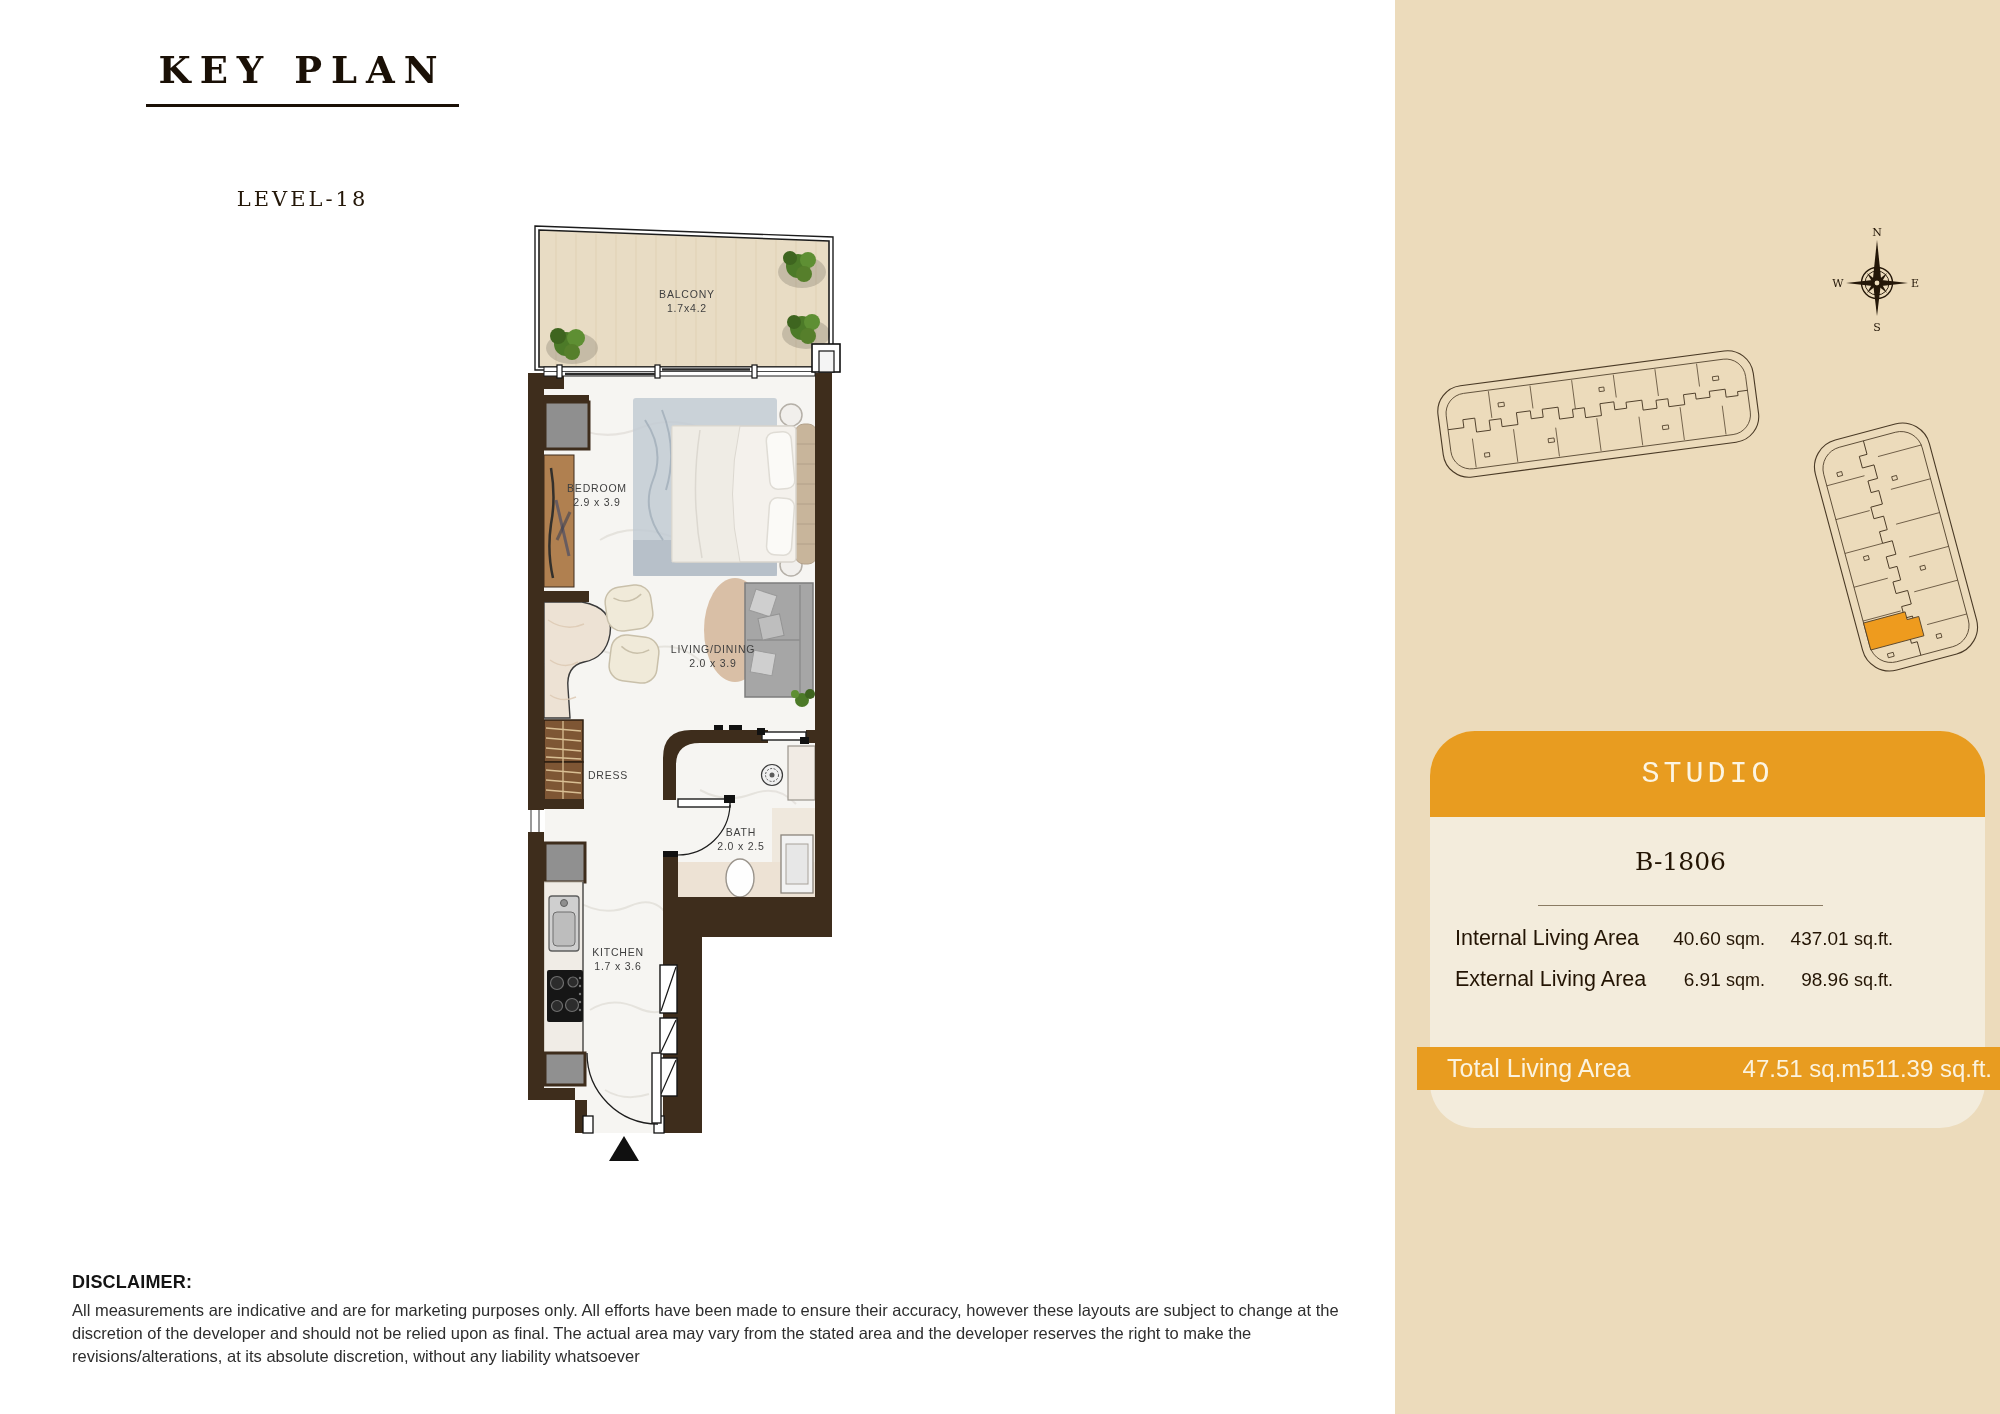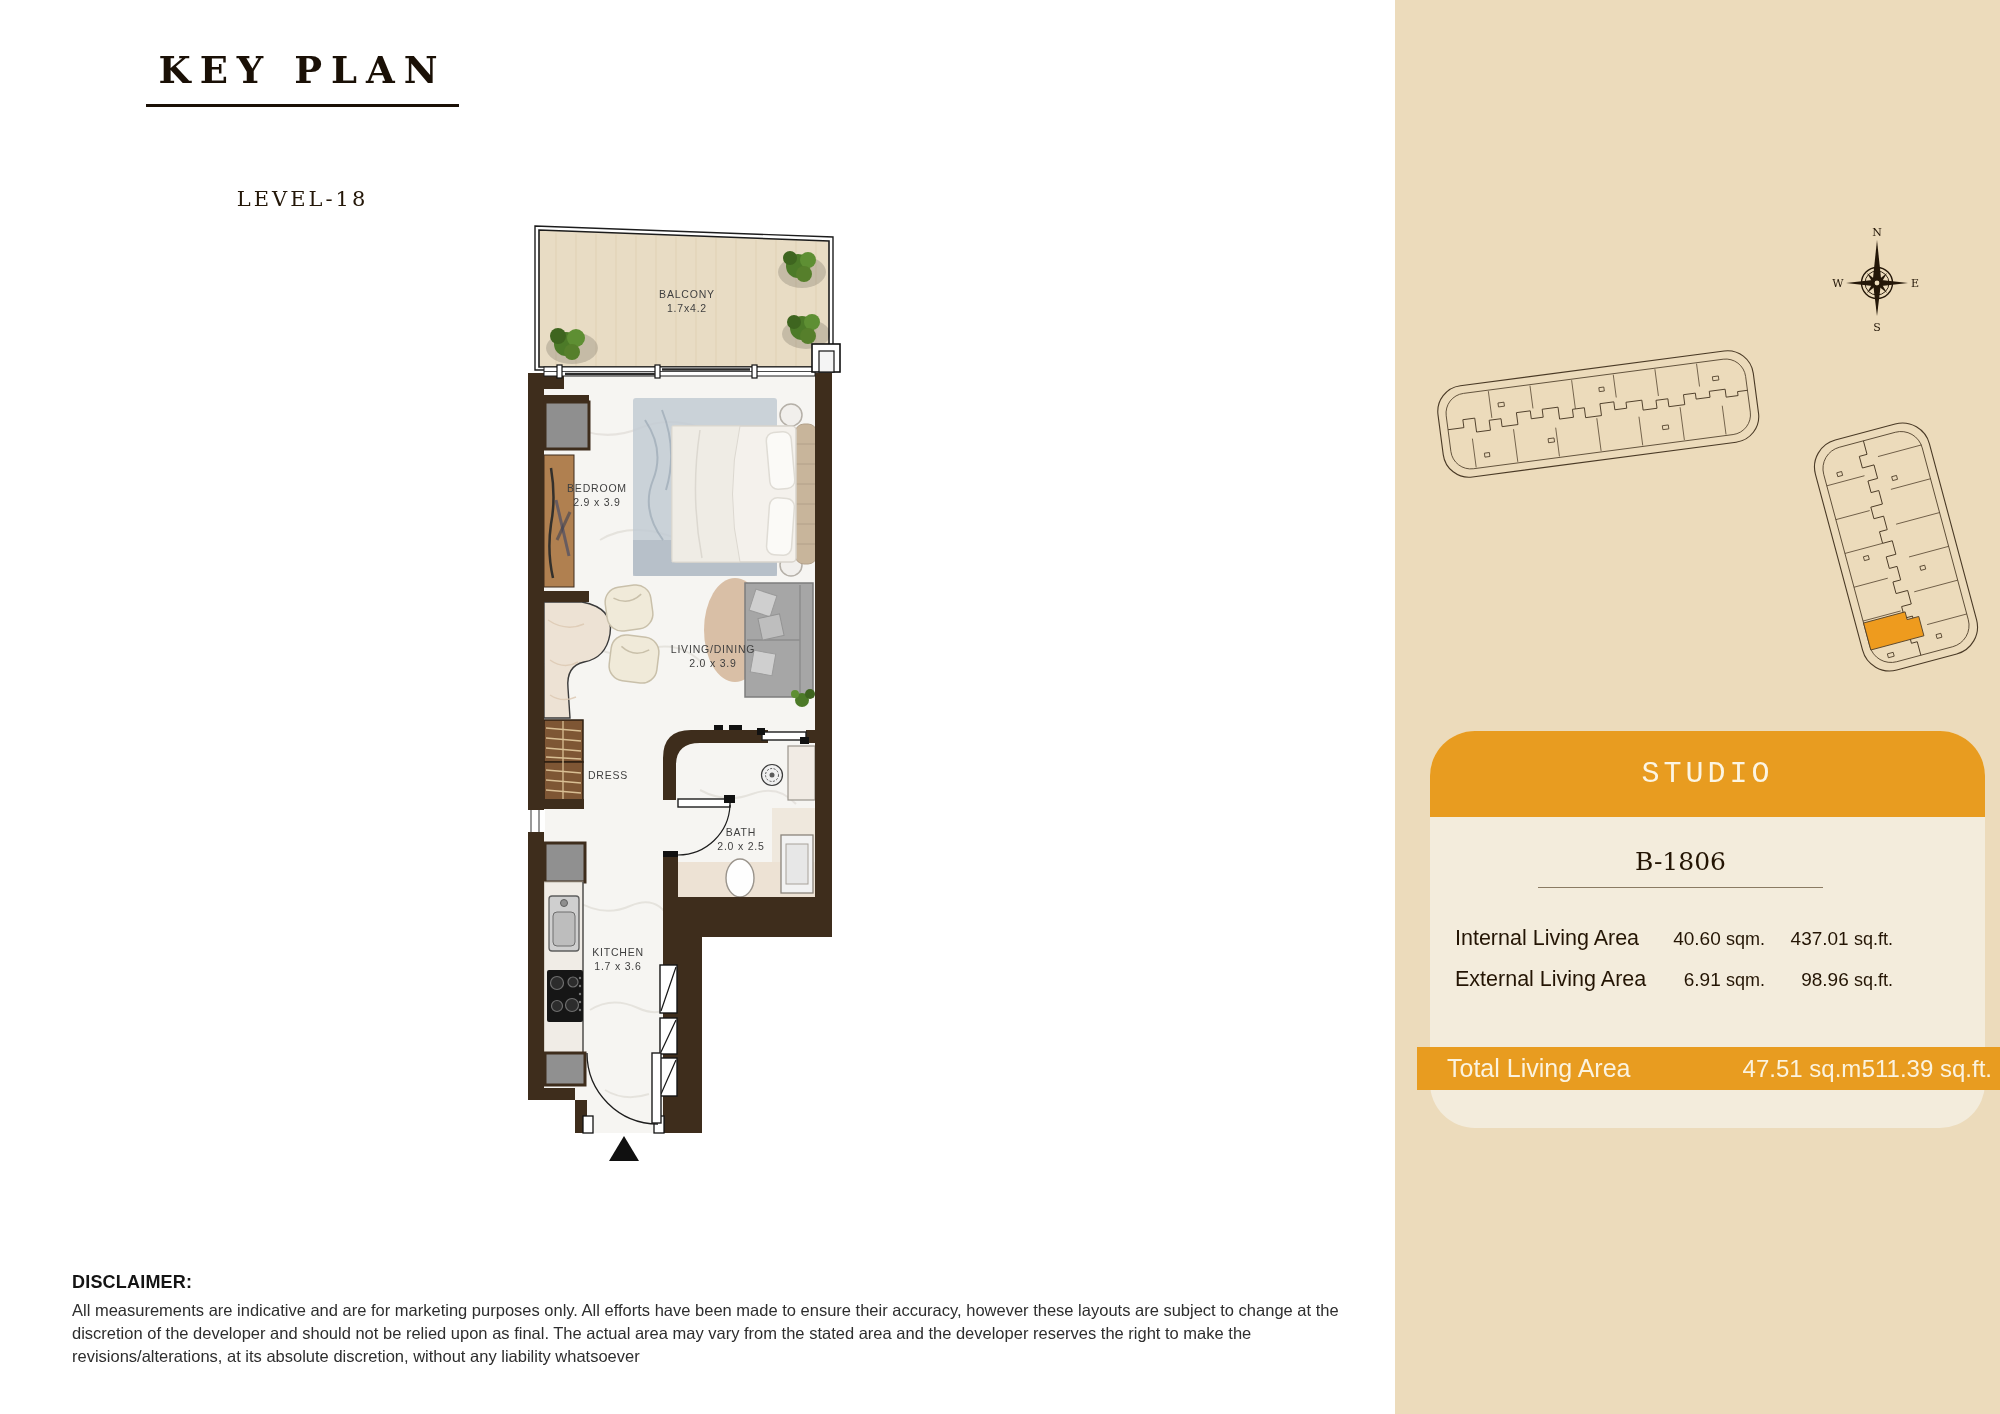--- a/index.html
+++ b/index.html
@@ -16,21 +16,21 @@
     font-family:"DejaVu Serif","Liberation Serif",serif;font-size:21px;letter-spacing:3px;color:#241708;margin-top:27px;}
 
   
   .card{position:absolute;left:1430px;top:731px;width:555px;height:397px;
         background:#F3ECDC;border-radius:45px;}
   .card-header{position:absolute;left:0;top:0;width:555px;height:86px;background:#E89C20;
         border-radius:45px 45px 0 0;display:flex;align-items:center;justify-content:center;
         font-family:Liberation Mono, monospace;font-size:30px;letter-spacing:4px;color:#FCF5E3;}
   .unit-block{position:absolute;top:116px;left:108px;width:285px;text-align:center;
         font-family:"DejaVu Serif","Liberation Serif",serif;font-size:25px;color:#241504;
-        padding-bottom:11px;border-bottom:1px solid #8A7B63;}
+        padding-bottom:29px;border-bottom:1px solid #8A7B63;}
   .rows{position:absolute;top:195px;left:0;width:555px;color:#241504;}
   .row{position:relative;height:41px;}
   .row-label{position:absolute;left:25px;top:0;font-size:21.5px;white-space:nowrap;}
   .row-sqm{position:absolute;right:220px;top:2px;font-size:19px;white-space:nowrap;}
   .row-sqft{position:absolute;right:92px;top:2px;font-size:19px;white-space:nowrap;}
   .unit-small{font-size:18px;}
   .total-bar{position:absolute;left:1417px;top:1047px;width:668px;height:43px;background:#E89C20;
         color:#FBF3DF;}
   .total-label{position:absolute;left:30px;top:0;line-height:43px;font-size:25px;white-space:nowrap;}
   .total-sqm{position:absolute;right:217px;top:0;line-height:43px;font-size:24px;white-space:nowrap;}

